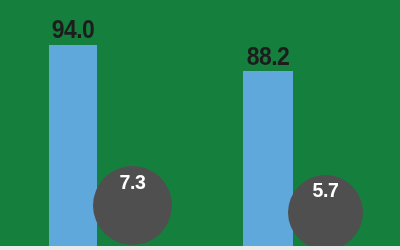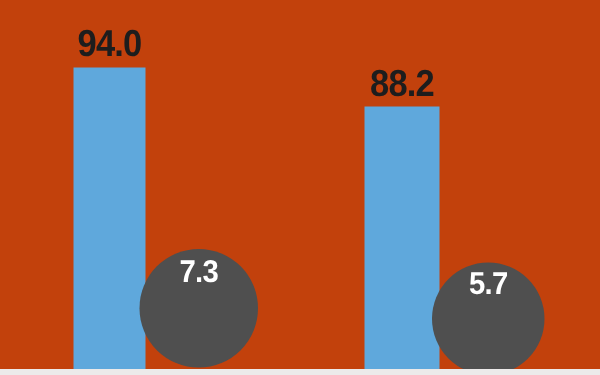--- a/index.html
+++ b/index.html
@@ -7,21 +7,21 @@
     padding: 0;
     background: #ffffff;
   }
   body {
     font-family: "Liberation Sans", sans-serif;
   }
   #canvas {
     position: relative;
     width: 400px;
     height: 250px;
-    background: #c2410c;
+    background: #15803d;
     overflow: hidden;
   }
   .plot-area {
     position: absolute;
     inset: 0;
   }
   
   .baseline-strip {
     position: absolute;
     left: 0;

